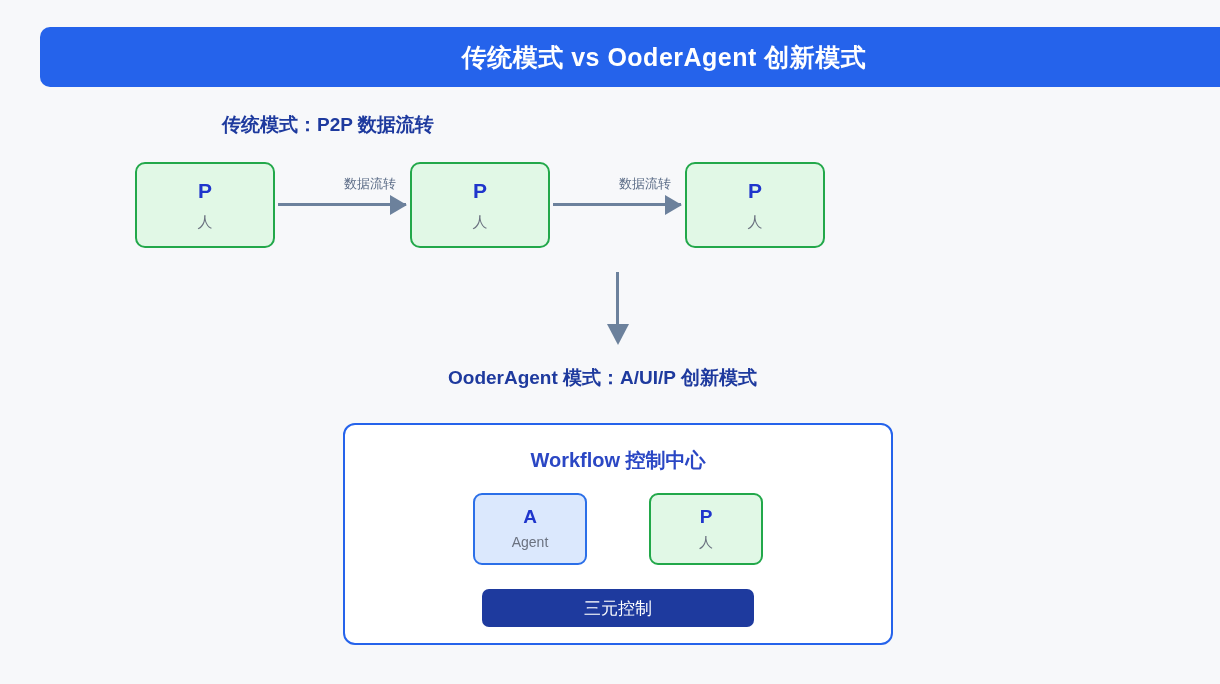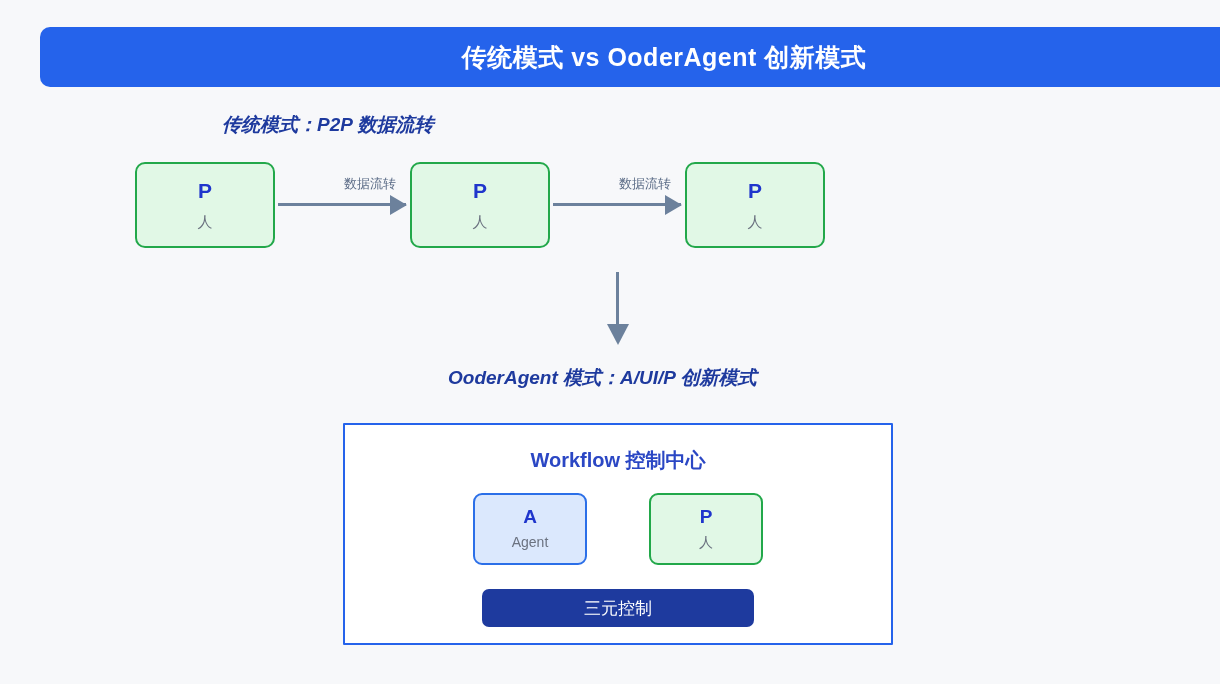--- a/index.html
+++ b/index.html
@@ -40,21 +40,20 @@
     letter-spacing: 0.5px;
   }
 
   
   .section-heading {
     position: absolute;
     color: #1e3a9e;
     font-size: 19px;
     font-weight: bold;
     white-space: nowrap;
-    font-style: italic;
   }
   #heading-traditional {
     left: 222px;
     top: 112px;
   }
   #heading-ooder {
     left: 448px;
     top: 365px;
   }
 
@@ -147,21 +146,21 @@
 
   
   .workflow-panel {
     position: absolute;
     left: 343px;
     top: 423px;
     width: 550px;
     height: 222px;
     background: #ffffff;
     border: 2.5px solid #2563eb;
-    border-radius: 1px;
+    border-radius: 12px;
     box-sizing: border-box;
   }
   .panel-title {
     position: absolute;
     top: 22px;
     left: 0;
     width: 100%;
     text-align: center;
     color: #2b47c4;
     font-size: 20px;

